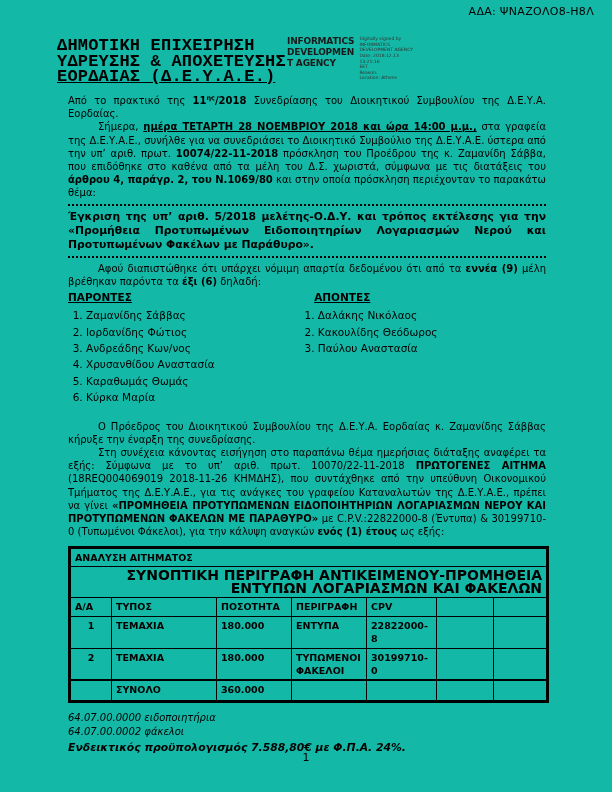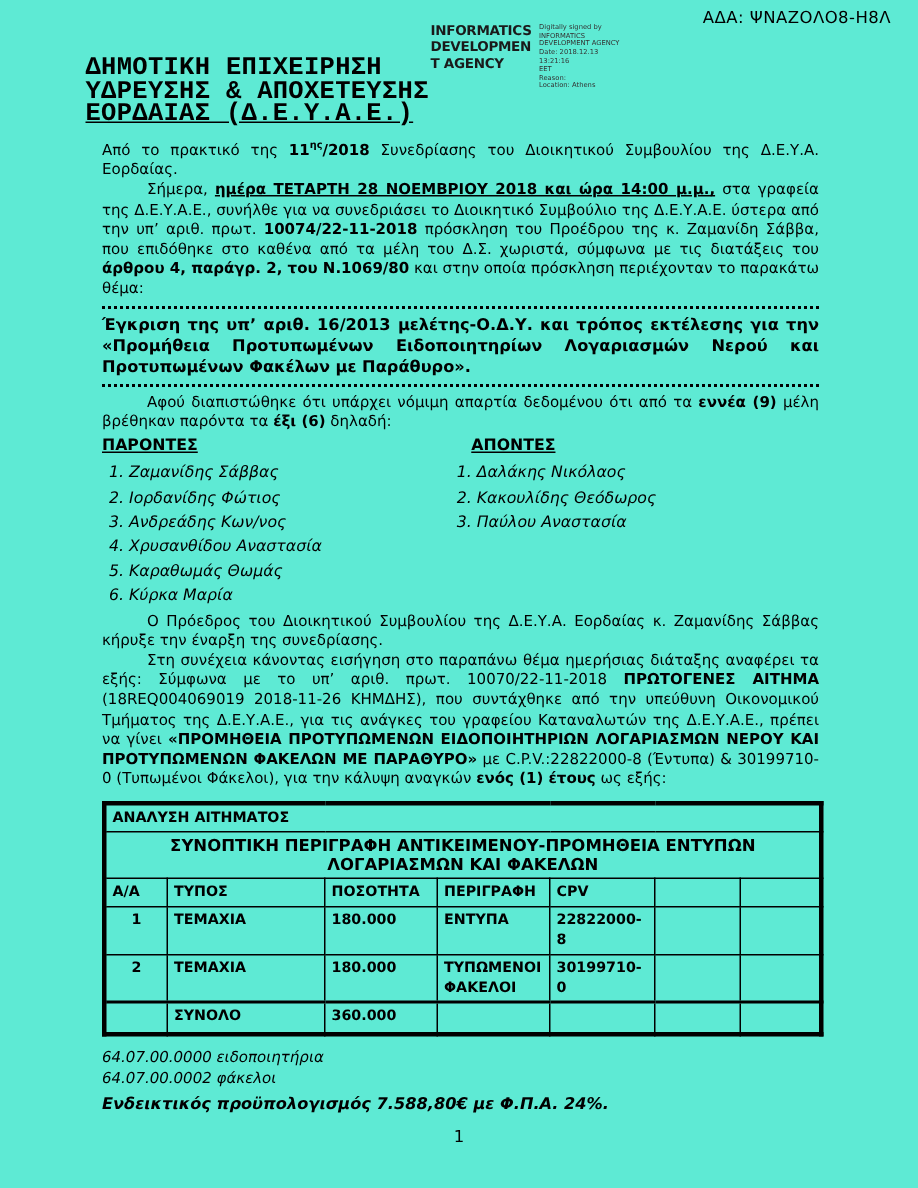--- a/index.html
+++ b/index.html
@@ -1,21 +1,21 @@
 <!DOCTYPE html>
 <html><head>
 <meta charset="utf-8">
 <style>
   html,body{margin:0;padding:0;background:#fff;}
   .page{
-    position:relative;width:612px;height:792px;background:#5eead4;overflow:hidden;
+    position:relative;width:612px;height:792px;background:#14b8a6;overflow:hidden;
     font-family:"DejaVu Sans",sans-serif;color:#000;
   }
   .ada{position:absolute;top:5px;right:18px;font-size:11px;letter-spacing:.3px;}
-  .stamp{position:absolute;top:16px;left:287px;display:flex;gap:5px;align-items:flex-start;}
+  .stamp{position:absolute;top:36px;left:287px;display:flex;gap:5px;align-items:flex-start;}
   .stamp ul{margin:0;padding:0;list-style:none;}
   .stamp-big{font-size:9px;font-weight:bold;line-height:1.2;color:#1a1a1a;letter-spacing:-.2px;}
   .stamp-small{font-size:4.5px;line-height:1.25;color:#333;width:58px;}
   .org{position:absolute;top:38px;left:57px;font-weight:bold;font-size:17px;line-height:15.5px;letter-spacing:.2px;font-family:Liberation Mono, monospace;}
   .org .u{text-decoration:underline;}
   .content{position:absolute;top:94px;left:68px;width:478px;font-size:10px;line-height:13.2px;}
   .title-wrap{text-align:center;margin:2px 0 9px 0;}
   .title{font-weight:bold;font-size:13px;border-bottom:1.6px solid #000;padding-bottom:1px;letter-spacing:1px;}
   p{margin:0;}
   .just{text-align:justify;}
@@ -23,26 +23,26 @@
   .b{font-weight:bold;}
   .u{text-decoration:underline;}
   sup{font-size:.65em;line-height:0;}
   .dots{border-top:2px dotted #000;height:0;margin:4px 0 4px 0;}
   .theme{font-weight:bold;font-size:10.8px;line-height:14px;margin:1px 0;}
   .att-heads{display:flex;margin:3px 0 2px 0;justify-content:space-between;}
   .att-heads .cell{flex:0 0 48.5%;}
   .att-h{font-weight:bold;text-decoration:underline;font-size:10.5px;}
   .att-cols{display:flex;margin:0 0 2px 0;}
   .att-cols .col{flex:0 0 48.5%;}
-  ol.att-list{margin:1px 0 0 0;padding-left:18px;font-size:10.5px;line-height:16.4px;font-style:italic;}
+  ol.att-list{margin:1px 0 12px 0;padding-left:18px;font-size:10.5px;line-height:16.4px;}
   table.req{width:100%;border-collapse:collapse;table-layout:fixed;margin:7px 0 8px 0;
     border:3px solid #000;font-size:9.5px;font-weight:bold;}
   table.req td{border:1px solid #000;padding:2px 4px;vertical-align:top;overflow:hidden;}
   td.t-title{text-align:left;border-bottom:2px solid #000;padding:1px 2px;}
-  td.t-sub{text-align:center;font-size:11px;border-bottom:1.5px solid #000;padding:1px 2px;}
+  td.t-sub{text-align:right;font-size:14px;border-bottom:1.5px solid #000;padding:1px 2px;}
   tbody.t-head td{height:14px;}
   tbody.t-data td{height:16px;}
   tbody.t-data td:first-child{text-align:center;}
   tbody.t-total td{border-top:2.5px solid #000;height:15px;}
   ul.notes{margin:3px 0 0 0;padding:0;list-style:none;font-style:italic;font-size:10px;line-height:14.5px;}
   .budget{font-weight:bold;font-style:italic;font-size:10.8px;margin:1px 0 12px 0;}
   .pageno{position:absolute;top:751px;left:0;width:612px;text-align:center;font-size:11px;}
 </style>
 </head>
 <body>
@@ -74,21 +74,21 @@
     <div class="u">ΕΟΡΔΑΙΑΣ (Δ.Ε.Υ.Α.Ε.)</div>
   </div>
 
   <div class="content">
 
 
     <p class="just"><span>Από το πρακτικό της </span><span class="b">11</span><sup class="b">ης</sup><span class="b">/2018</span><span> Συνεδρίασης του Διοικητικού Συμβουλίου της Δ.Ε.Υ.Α. Εορδαίας.</span></p>
     <p class="just ind"><span>Σήμερα, </span><span class="b u">ημέρα ΤΕΤΑΡΤΗ 28 ΝΟΕΜΒΡΙΟΥ 2018 και ώρα 14:00 μ.μ.,</span><span> στα γραφεία της Δ.Ε.Υ.Α.Ε., συνήλθε για να συνεδριάσει το Διοικητικό Συμβούλιο της Δ.Ε.Υ.Α.Ε. ύστερα από την υπ’ αριθ. πρωτ. </span><span class="b">10074/22-11-2018</span><span> πρόσκληση του Προέδρου της κ. Ζαμανίδη Σάββα, που επιδόθηκε στο καθένα από τα μέλη του Δ.Σ. χωριστά, σύμφωνα με τις διατάξεις του </span><span class="b">άρθρου 4, παράγρ. 2, του Ν.1069/80</span><span> και στην οποία πρόσκληση περιέχονταν το παρακάτω θέμα:</span></p>
 
     <div class="dots"></div>
-    <p class="just theme"><span class="b">Έγκριση της υπ’ αριθ. 16/2013 μελέτης-Ο.Δ.Υ. και τρόπος εκτέλεσης για την «Προμήθεια Προτυπωμένων Ειδοποιητηρίων Λογαριασμών Νερού και Προτυπωμένων Φακέλων με Παράθυρο».</span></p>
+    <p class="just theme"><span class="b">Έγκριση της υπ’ αριθ. 5/2018 μελέτης-Ο.Δ.Υ. και τρόπος εκτέλεσης για την «Προμήθεια Προτυπωμένων Ειδοποιητηρίων Λογαριασμών Νερού και Προτυπωμένων Φακέλων με Παράθυρο».</span></p>
     <div class="dots"></div>
 
     <p class="just ind"><span>Αφού διαπιστώθηκε ότι υπάρχει νόμιμη απαρτία δεδομένου ότι από τα </span><span class="b">εννέα (9)</span><span> μέλη βρέθηκαν παρόντα  τα </span><span class="b">έξι (6)</span><span> δηλαδή:</span></p>
 
     <div class="att-heads">
       <span class="cell"><span class="att-h">ΠΑΡΟΝΤΕΣ</span></span>
       <span class="cell"><span class="att-h">ΑΠΟΝΤΕΣ</span></span>
     </div>
 
     <div class="att-cols">

